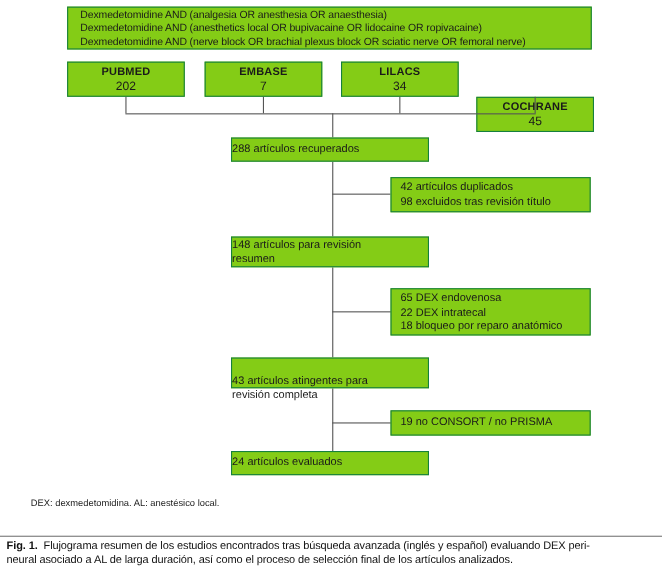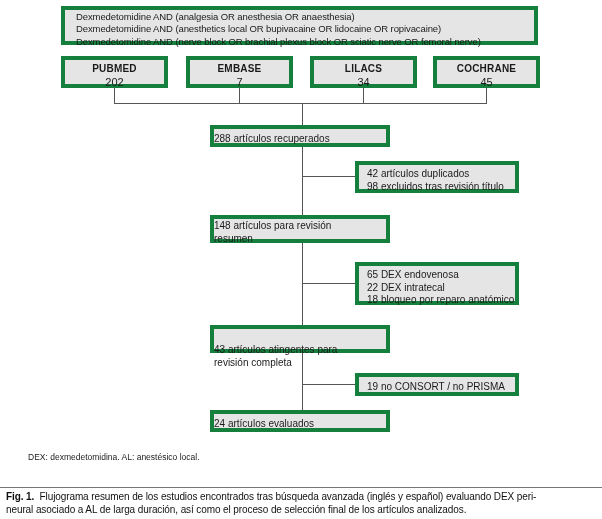--- a/index.html
+++ b/index.html
@@ -11,22 +11,22 @@
   }
   #figure {
     position: relative;
     width: 602px;
     height: 519px;
     background: #ffffff;
     overflow: hidden;
   }
   .box {
     position: absolute;
-    border: 4px solid #15803d;
-    background: #e5e5e5;
+    border: 1px solid #15803d;
+    background: #84cc16;
     font-size: 10px;
     line-height: 12.5px;
     color: #1a1a1a;
     white-space: nowrap;
   }
   .query-box {
     left: 61px; top: 6px; width: 477px; height: 39px;
     padding: 1px 0 0 11px;
     font-size: 9.5px;
     line-height: 12.3px;
@@ -37,21 +37,21 @@
     text-align: center;
     padding-top: 3px;
   }
   .db-box .db-name { font-weight: bold; font-size: 10px; letter-spacing: 0.2px; }
   .db-box .db-count { font-size: 11px; }
   .center-box {
     left: 210px; width: 180px;
     text-align: left;
   }
   .side-box {
-    left: 355px; width: 164px;
+    left: 355px; width: 182px;
     padding-left: 8px;
     text-align: left;
   }
   .line {
     position: absolute;
     background: #555555;
   }
   .vline { width: 1px; }
   .hline { height: 1px; }
   .footnote {
@@ -94,21 +94,21 @@
     <div class="db-count">202</div>
   </div>
   <div class="box db-box" style="left:186px;">
     <div class="db-name">EMBASE</div>
     <div class="db-count">7</div>
   </div>
   <div class="box db-box" style="left:310px;">
     <div class="db-name">LILACS</div>
     <div class="db-count">34</div>
   </div>
-  <div class="box db-box" style="left:433px;">
+  <div class="box db-box" style="left:433px;margin-top:32px;">
     <div class="db-name">COCHRANE</div>
     <div class="db-count">45</div>
   </div>
 
   <div class="line vline" style="left:114px; top:88px; height:15px;"></div>
   <div class="line vline" style="left:239px; top:88px; height:15px;"></div>
   <div class="line vline" style="left:363px; top:88px; height:15px;"></div>
   <div class="line vline" style="left:486px; top:88px; height:15px;"></div>
   <div class="line hline" style="left:114px; top:103px; width:373px;"></div>
   <div class="line vline" style="left:302px; top:103px; height:22px;"></div>

